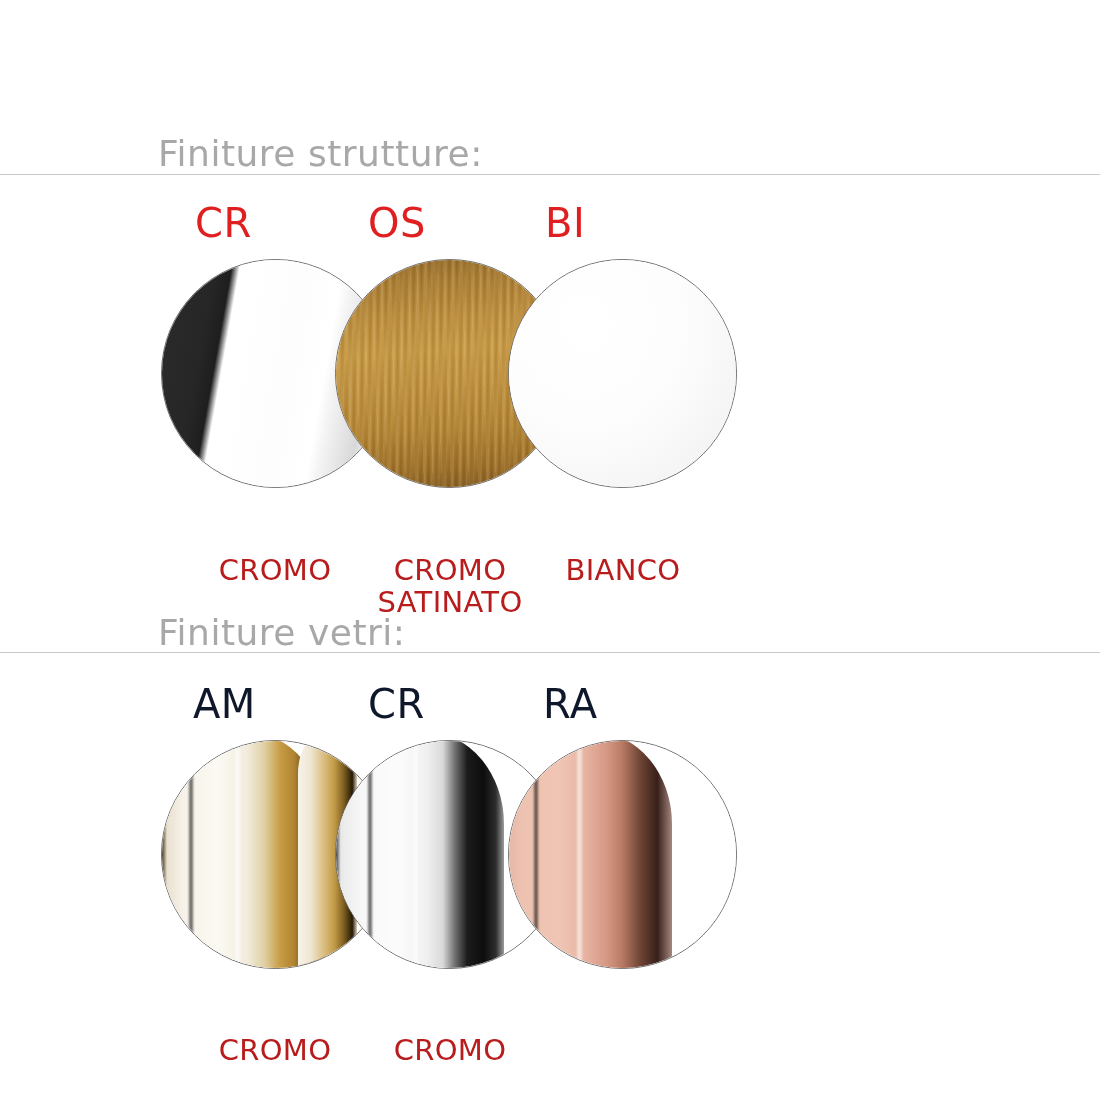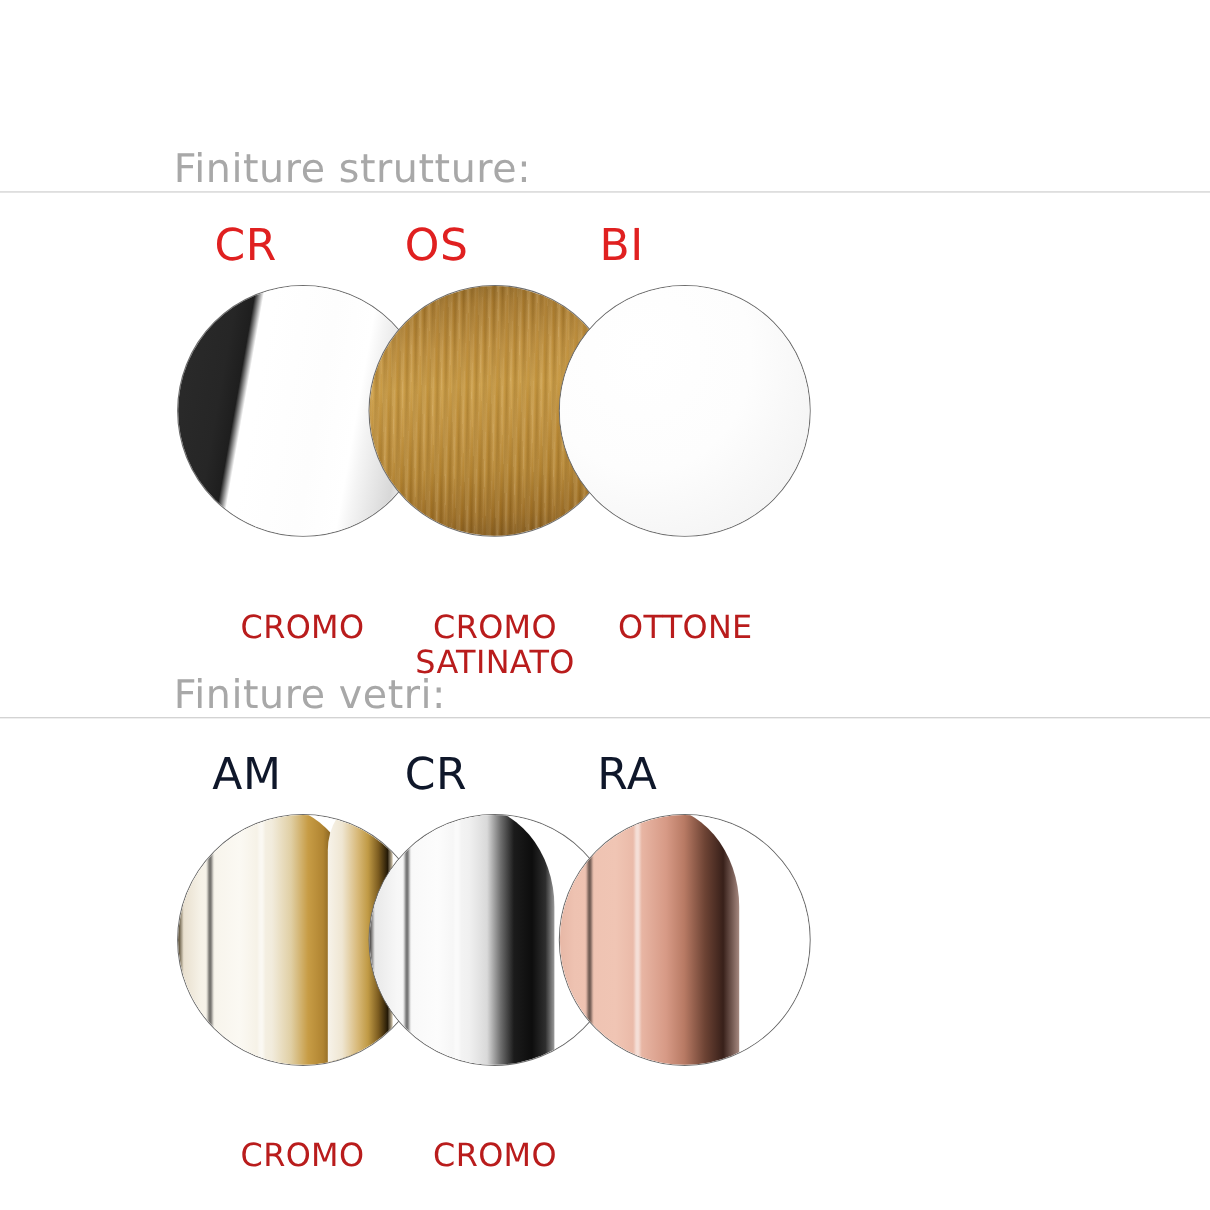--- a/index.html
+++ b/index.html
@@ -268,21 +268,21 @@
     <div class="fill-brass"></div>
   </div>
 
   <div class="disc" style="left:508px; top:259px; width:229px; height:229px; z-index:3;">
     <div class="fill-white"></div>
   </div>
 
   <div class="swatch-label" style="left:155px; top:508px;">CROMO</div>
   <div class="swatch-label" style="left:330px; top:508px;">CROMO
 SATINATO</div>
-  <div class="swatch-label" style="left:503px; top:508px;">OTTONE</div>
+  <div class="swatch-label" style="left:503px; top:508px;">BIANCO</div>
 
   <div class="section-title" style="left:158px; top:612px;text-align:center;">Finiture vetri:</div>
   <div class="rule" style="top:652px;"></div>
 
   <div class="code glass" style="left:193px; top:681px;">AM</div>
   <div class="code glass" style="left:368px; top:681px;">CR</div>
   <div class="code glass" style="left:543px; top:681px;">RA</div>
 
   <div class="disc" style="left:161px; top:740px; width:229px; height:229px; z-index:1;">
     <div class="glass-scene">

